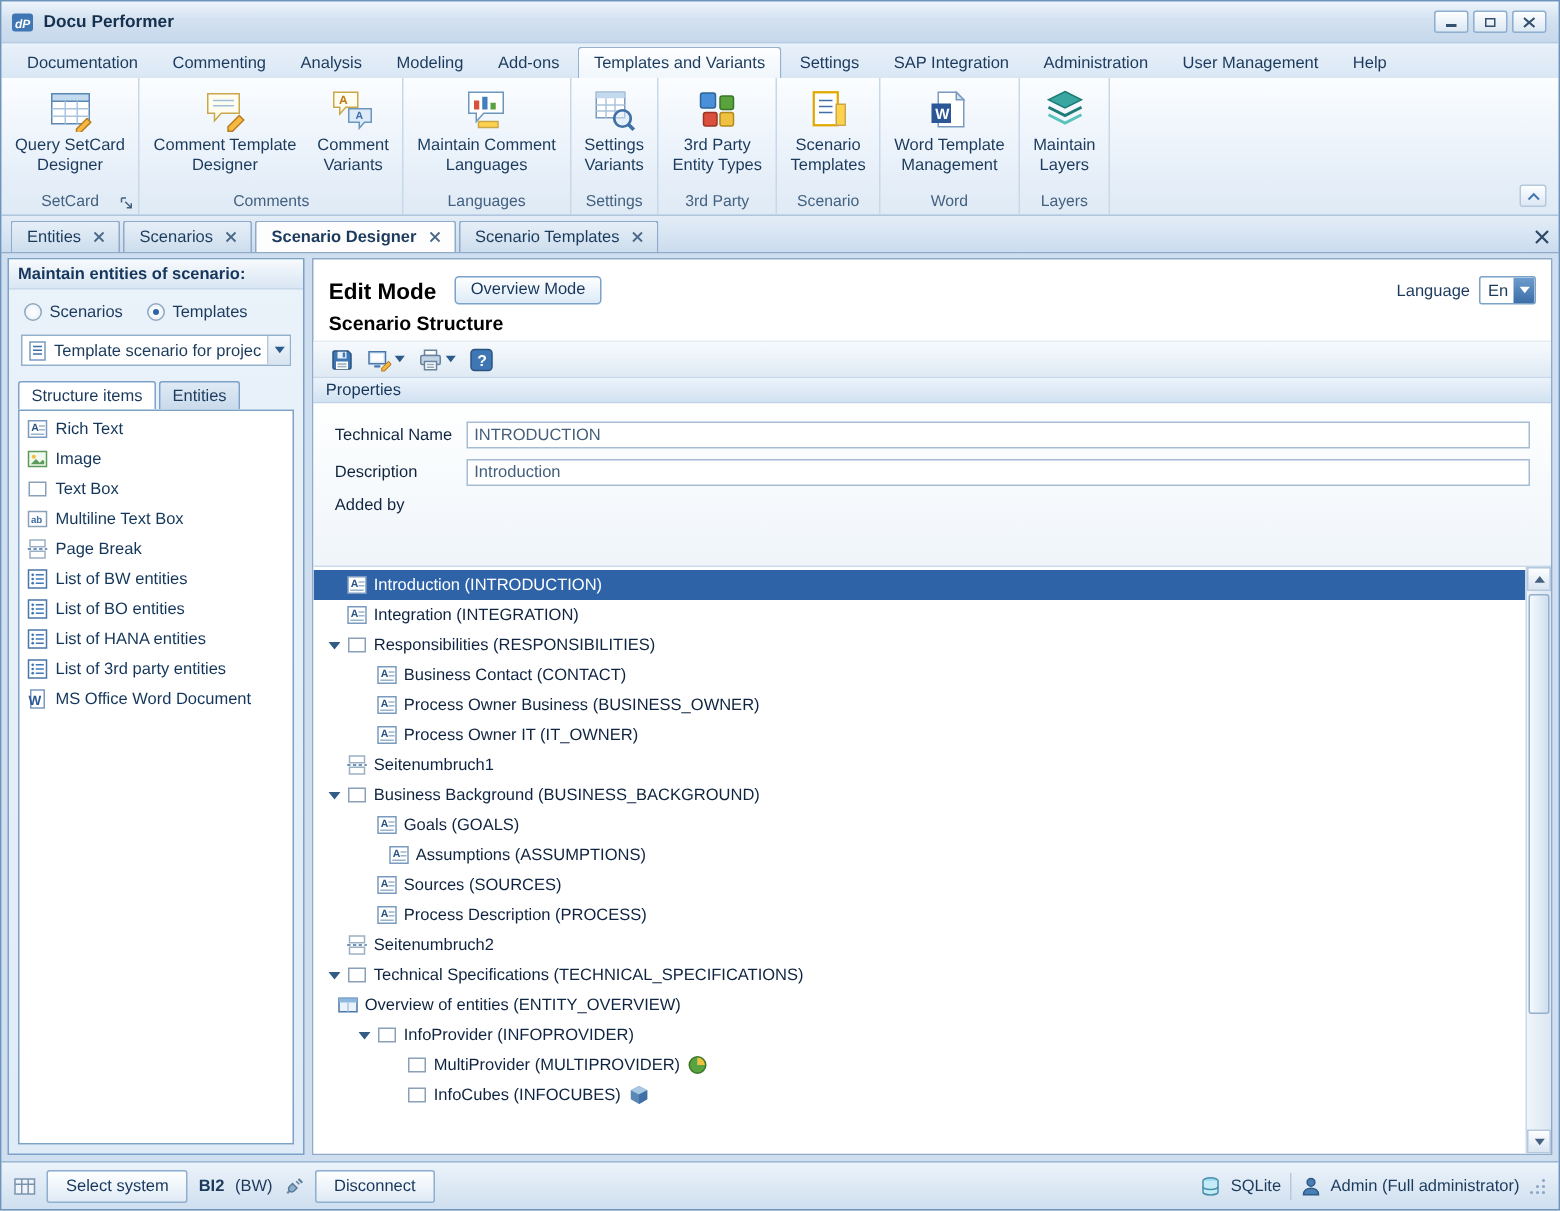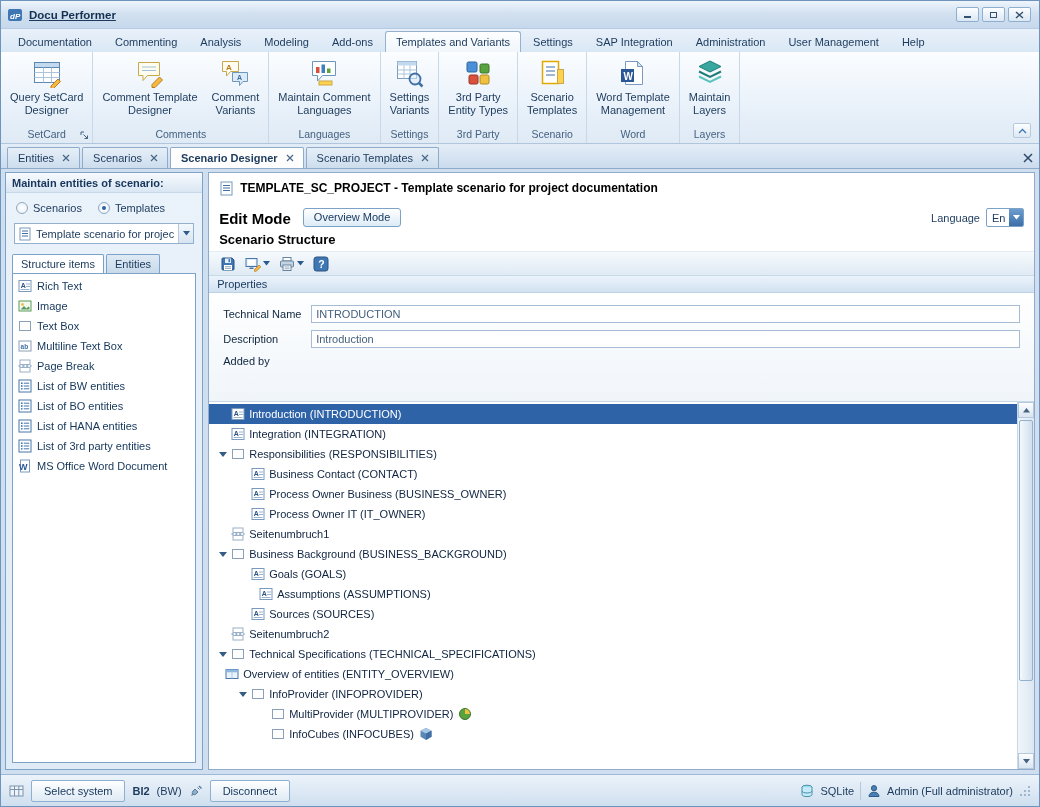--- a/index.html
+++ b/index.html
@@ -5,21 +5,21 @@
   * { margin:0; padding:0; box-sizing:border-box; }
   html,body { background:#9eb6d0; }
   body { font-family:"Liberation Sans","DejaVu Sans",sans-serif; }
   button { font:inherit; cursor:default; }
 
   .window { width:1040px; height:807px; background:#cfdfef; border:1px solid #6e94bc;
             display:flex; flex-direction:column; font-size:11px; color:#1b3a5c; overflow:hidden; }
 
   
   .titlebar { flex:0 0 28px; display:flex; align-items:center; gap:6px; padding:0 8px 0 6px;
-              background:linear-gradient(#eef5fc,#d3e1f0 45%,#c6d8ec); border-bottom:1px solid #b6cbe2;text-decoration:underline; }
+              background:linear-gradient(#eef5fc,#d3e1f0 45%,#c6d8ec); border-bottom:1px solid #b6cbe2; }
   .app-title { font-weight:bold; font-size:11.5px; color:#15314f; }
   .win-controls { margin-left:auto; display:flex; gap:3px; }
   .win-btn { width:23px; height:15px; border:1px solid #8fafd0; border-radius:2px;
              background:linear-gradient(#fdfeff,#dbe7f3); display:flex; align-items:center; justify-content:center; }
 
   
   .menubar { flex:0 0 23px; display:flex; align-items:flex-end; padding:0 6px; gap:1px;
              background:linear-gradient(#e9f1fa,#d9e7f5); }
   .menu-item { padding:4px 10px; border:1px solid transparent; border-bottom:none;
                border-radius:3px 3px 0 0; white-space:nowrap; }
@@ -588,31 +588,20 @@
               </svg>
             </span>
             <span>MS Office Word Document</span>
           </div>
         </div>
     </div>
 
     <div class="splitter"></div>
 
     <div class="main">
-      <div class="main-title-row">
-        <span class="icon">
-            <svg width="15" height="15">
-              <rect x="2" y="1" width="11" height="13" fill="#fff" stroke="#7a9ac0"></rect>
-              <line x1="4" y1="4.5" x2="11" y2="4.5" stroke="#3f6fa5"></line>
-              <line x1="4" y1="7" x2="11" y2="7" stroke="#3f6fa5"></line>
-              <line x1="4" y1="9.5" x2="11" y2="9.5" stroke="#3f6fa5"></line>
-            </svg>
-          </span>
-        <span class="main-title">TEMPLATE_SC_PROJECT - Template scenario for project documentation</span>
-      </div>
       <div class="mode-row">
         <span class="mode-heading">Edit Mode</span>
         <button class="pill-btn">Overview Mode</button>
         <span class="lang-box">
           <span>Language</span>
           <span class="lang-combo">
             <span class="lang-value">En</span>
             <span class="lang-arrow">
                 <span class="icon">
                   <svg width="7" height="5">
@@ -826,20 +815,33 @@
               <span class="icon tree-icon">
                 <svg width="14" height="14">
                   <rect x="1" y="1.5" width="12" height="11" fill="#fff" stroke="#7a9ac0"></rect>
                   <text x="2.8" y="8.5" font-size="7" font-weight="bold" fill="#2b5380">A</text>
                   <line x1="8" y1="5" x2="12" y2="5" stroke="#9ab4cc"></line>
                   <line x1="8" y1="7.5" x2="12" y2="7.5" stroke="#9ab4cc"></line>
                   <line x1="2.5" y1="10.5" x2="11.5" y2="10.5" stroke="#9ab4cc"></line>
                 </svg>
               </span>
               <span class="tree-label">Sources (SOURCES)</span>
+            </div>
+            <div class="tree-row" style="padding-left: 26px;">
+              <span class="expander"></span>
+              <span class="icon tree-icon">
+                <svg width="14" height="14">
+                  <rect x="1" y="1.5" width="12" height="11" fill="#fff" stroke="#7a9ac0"></rect>
+                  <text x="2.8" y="8.5" font-size="7" font-weight="bold" fill="#2b5380">A</text>
+                  <line x1="8" y1="5" x2="12" y2="5" stroke="#9ab4cc"></line>
+                  <line x1="8" y1="7.5" x2="12" y2="7.5" stroke="#9ab4cc"></line>
+                  <line x1="2.5" y1="10.5" x2="11.5" y2="10.5" stroke="#9ab4cc"></line>
+                </svg>
+              </span>
+              <span class="tree-label">Process Description (PROCESS)</span>
             </div>
             <div class="tree-row" style="padding-left: 6px;">
               <span class="expander"></span>
               <span class="icon tree-icon">
                 <svg width="14" height="14">
                   <rect x="2" y="1" width="10" height="4.5" fill="#fff" stroke="#9cb0c4"></rect>
                   <line x1="0.5" y1="7" x2="13.5" y2="7" stroke="#3f6fa5" stroke-dasharray="2.2 1.6"></line>
                   <rect x="2" y="8.5" width="10" height="4.5" fill="#fff" stroke="#9cb0c4"></rect>
                 </svg>
               </span>

